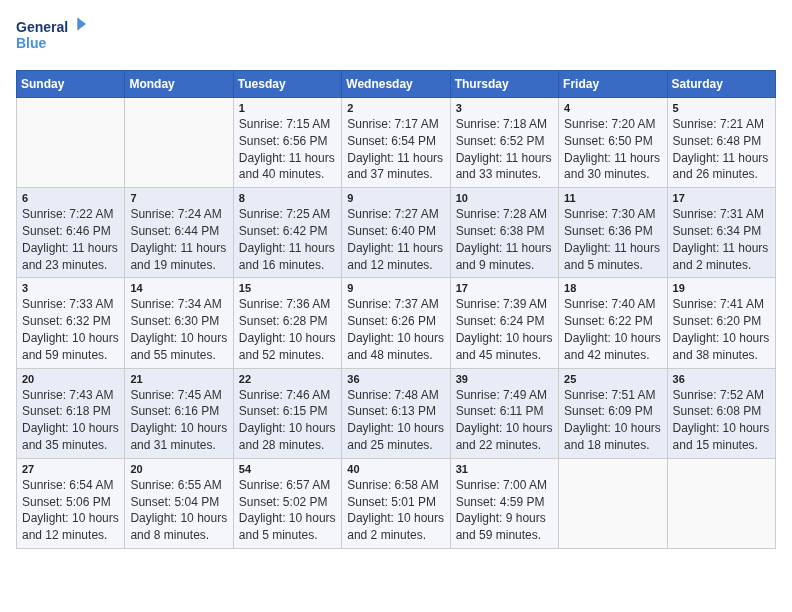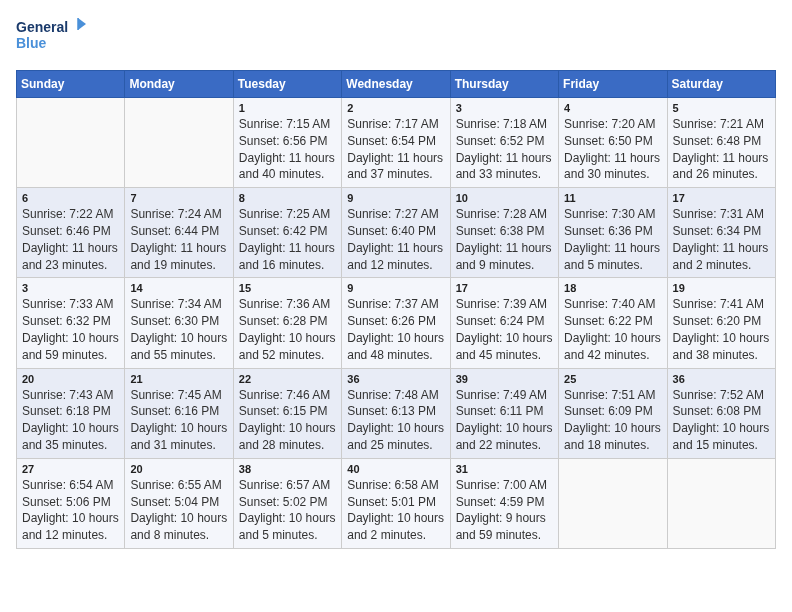--- a/index.html
+++ b/index.html
@@ -282,21 +282,21 @@
           Sunrise: 6:54 AM<br>Sunset: 5:06 PM<br>Daylight: 10 hours and 12 minutes.
         </div>
         </td>
         <td>
           <span class="day-num">20</span>
         <div class="day-info">
           Sunrise: 6:55 AM<br>Sunset: 5:04 PM<br>Daylight: 10 hours and 8 minutes.
         </div>
         </td>
         <td>
-          <span class="day-num">38</span>
+          <span class="day-num">54</span>
         <div class="day-info">
           Sunrise: 6:57 AM<br>Sunset: 5:02 PM<br>Daylight: 10 hours and 5 minutes.
         </div>
         </td>
         <td>
           <span class="day-num">40</span>
         <div class="day-info">
           Sunrise: 6:58 AM<br>Sunset: 5:01 PM<br>Daylight: 10 hours and 2 minutes.
         </div>
         </td>

